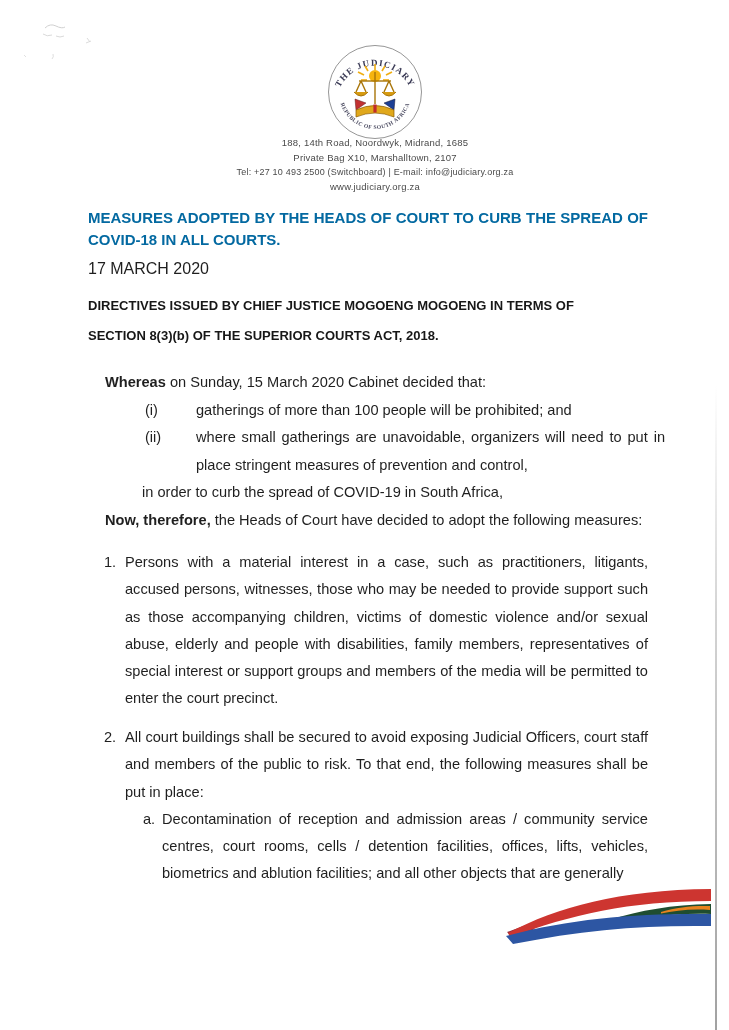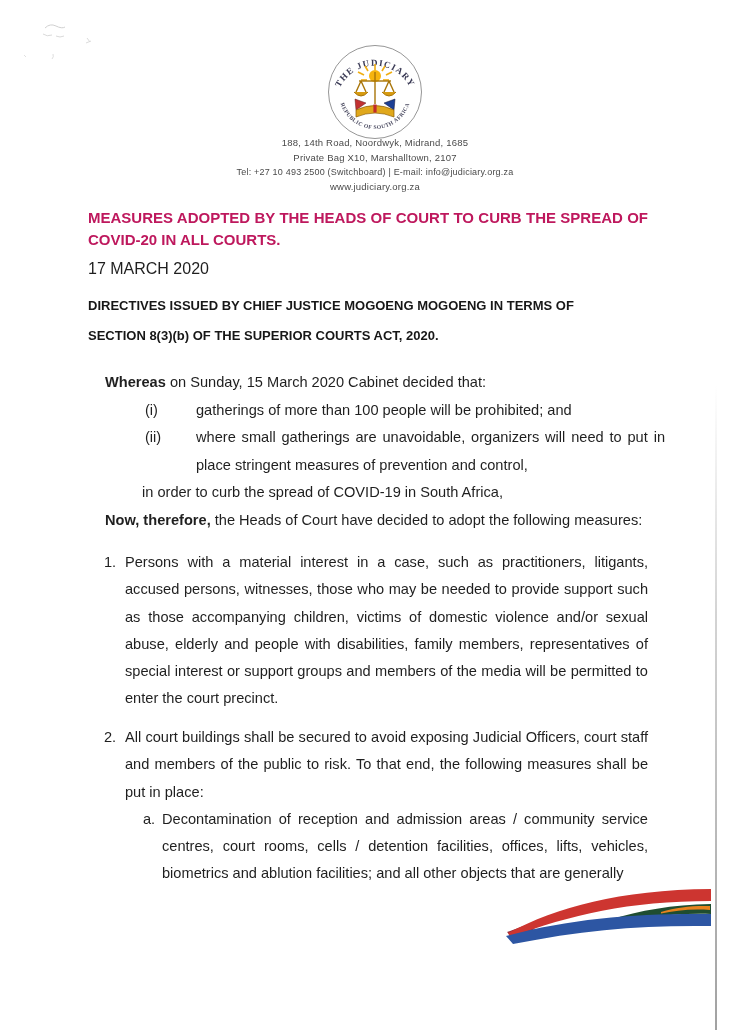--- a/index.html
+++ b/index.html
@@ -9,21 +9,21 @@
     position:relative; width:729px; height:1030px; margin:0 auto;
     background:#ffffff; overflow:hidden; color:#1f1f1f;
   }
   
   .seal { position:absolute; left:318px; top:42px; width:114px; height:100px; }
   .address { position:absolute; left:0; top:136px; width:750px; text-align:center;
     font-size:9.5px; line-height:14.6px; color:#4a4a4a; letter-spacing:0.2px; }
   .address .tel { font-size:9px; }
   
   .h1 { position:absolute; left:88px; top:207px; width:560px; font-weight:bold;
-    font-size:15px; line-height:22px; color:#be185d; }
+    font-size:15px; line-height:22px; color:#0369a1; }
   .h1 .j { display:block; text-align:justify; text-align-last:justify; }
   .date { position:absolute; left:88px; top:260px; font-size:16px; }
   .h2 { position:absolute; left:88px; top:291px; width:575px; font-weight:bold;
     font-size:13px; line-height:30px; color:#171717; }
   
   .body-block { position:absolute; left:105px; width:560px; font-size:14.6px; line-height:27.5px; }
   .whereas-block { top:369px; }
   .roman-row { display:flex; margin-left:40px; }
   .roman-num { width:39px; flex-shrink:0; }
   .roman-text { flex:1; text-align:justify;margin-left:12px; }
@@ -103,28 +103,28 @@
 
   <div class="address">
     <div>188, 14th Road, Noordwyk, Midrand, 1685</div>
     <div>Private Bag X10, Marshalltown, 2107</div>
     <div class="tel">Tel: +27 10 493 2500 (Switchboard) | E-mail: info@judiciary.org.za</div>
     <div>www.judiciary.org.za</div>
   </div>
 
   <div class="h1">
     <span class="j">MEASURES ADOPTED BY THE HEADS OF COURT TO CURB THE SPREAD OF</span>
-    <span>COVID-20 IN ALL COURTS.</span>
+    <span>COVID-18 IN ALL COURTS.</span>
   </div>
 
   <div class="date">17 MARCH 2020</div>
 
   <div class="h2">
     <span>DIRECTIVES ISSUED BY CHIEF JUSTICE MOGOENG MOGOENG IN TERMS OF</span><br>
-    <span>SECTION 8(3)(b) OF THE SUPERIOR COURTS ACT, 2020.</span>
+    <span>SECTION 8(3)(b) OF THE SUPERIOR COURTS ACT, 2018.</span>
   </div>
 
   <div class="body-block whereas-block">
     <p><b class="lead">Whereas</b><span> on Sunday, 15 March 2020 Cabinet decided that:</span></p>
 
     <div class="roman-row">
       <span class="roman-num">(i)</span>
       <span class="roman-text">gatherings of more than 100 people will be prohibited; and</span>
     </div>
     <div class="roman-row">

